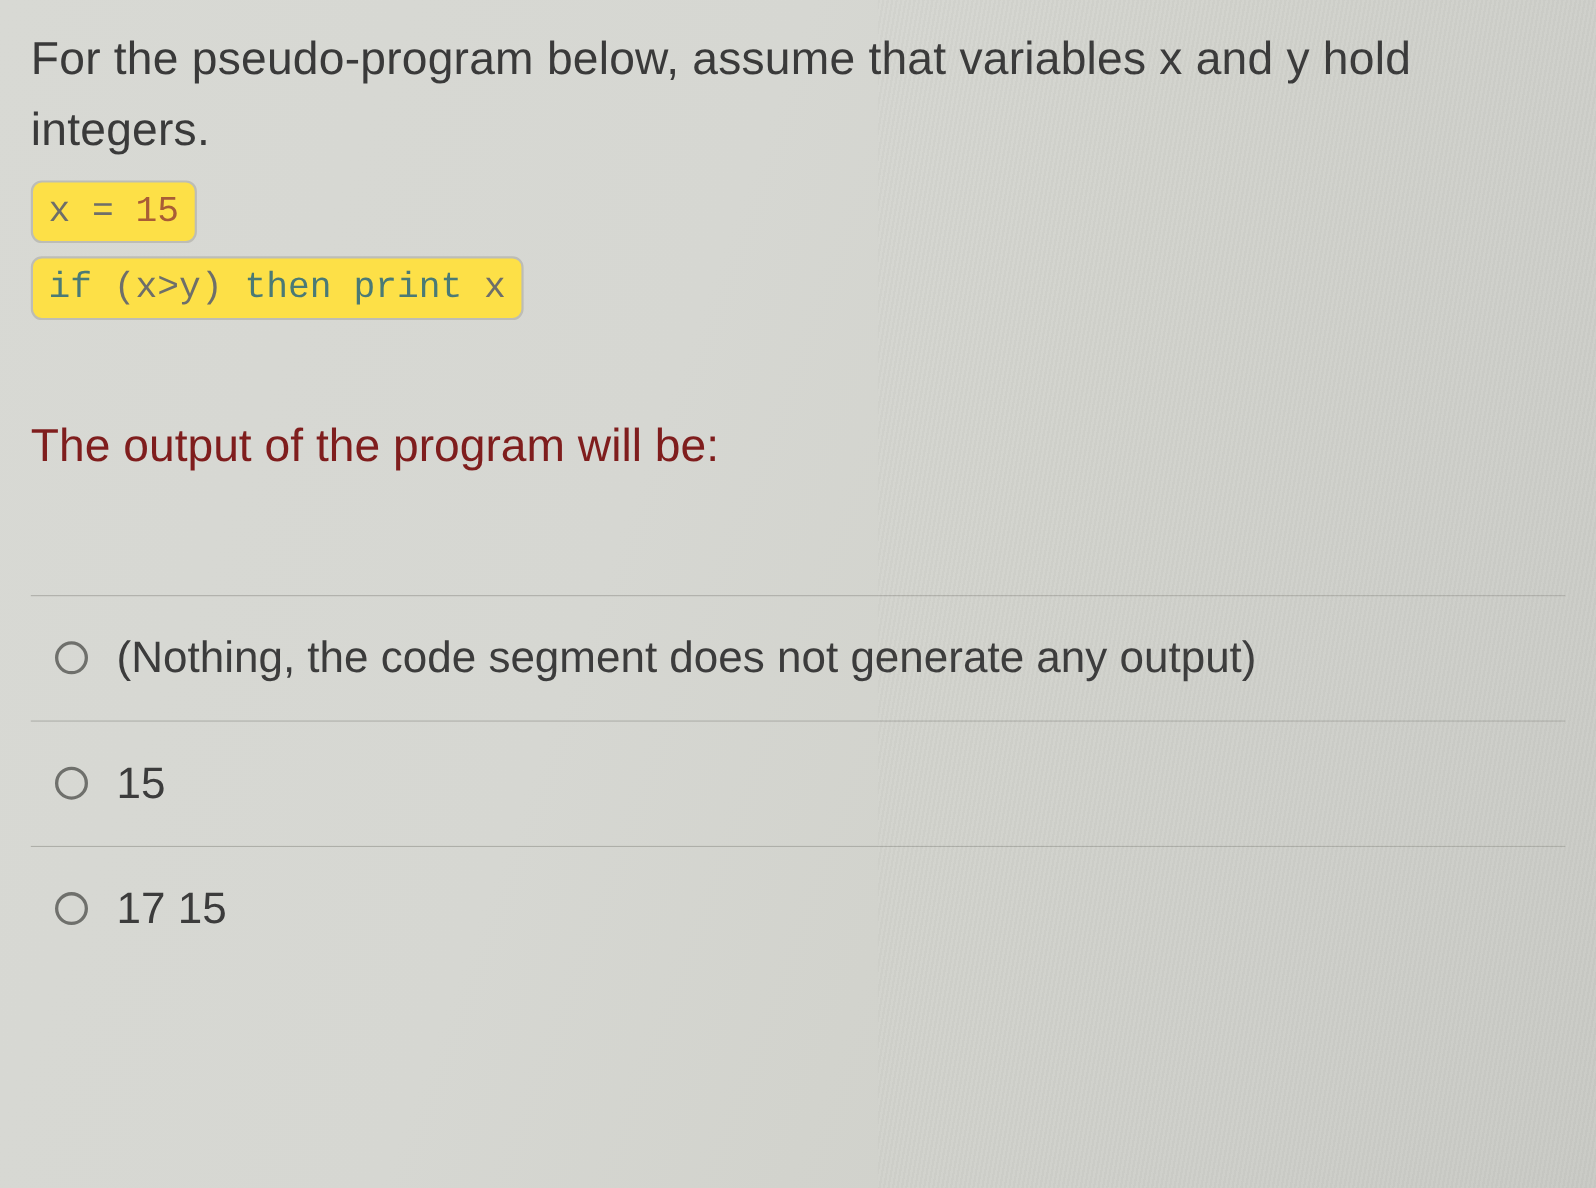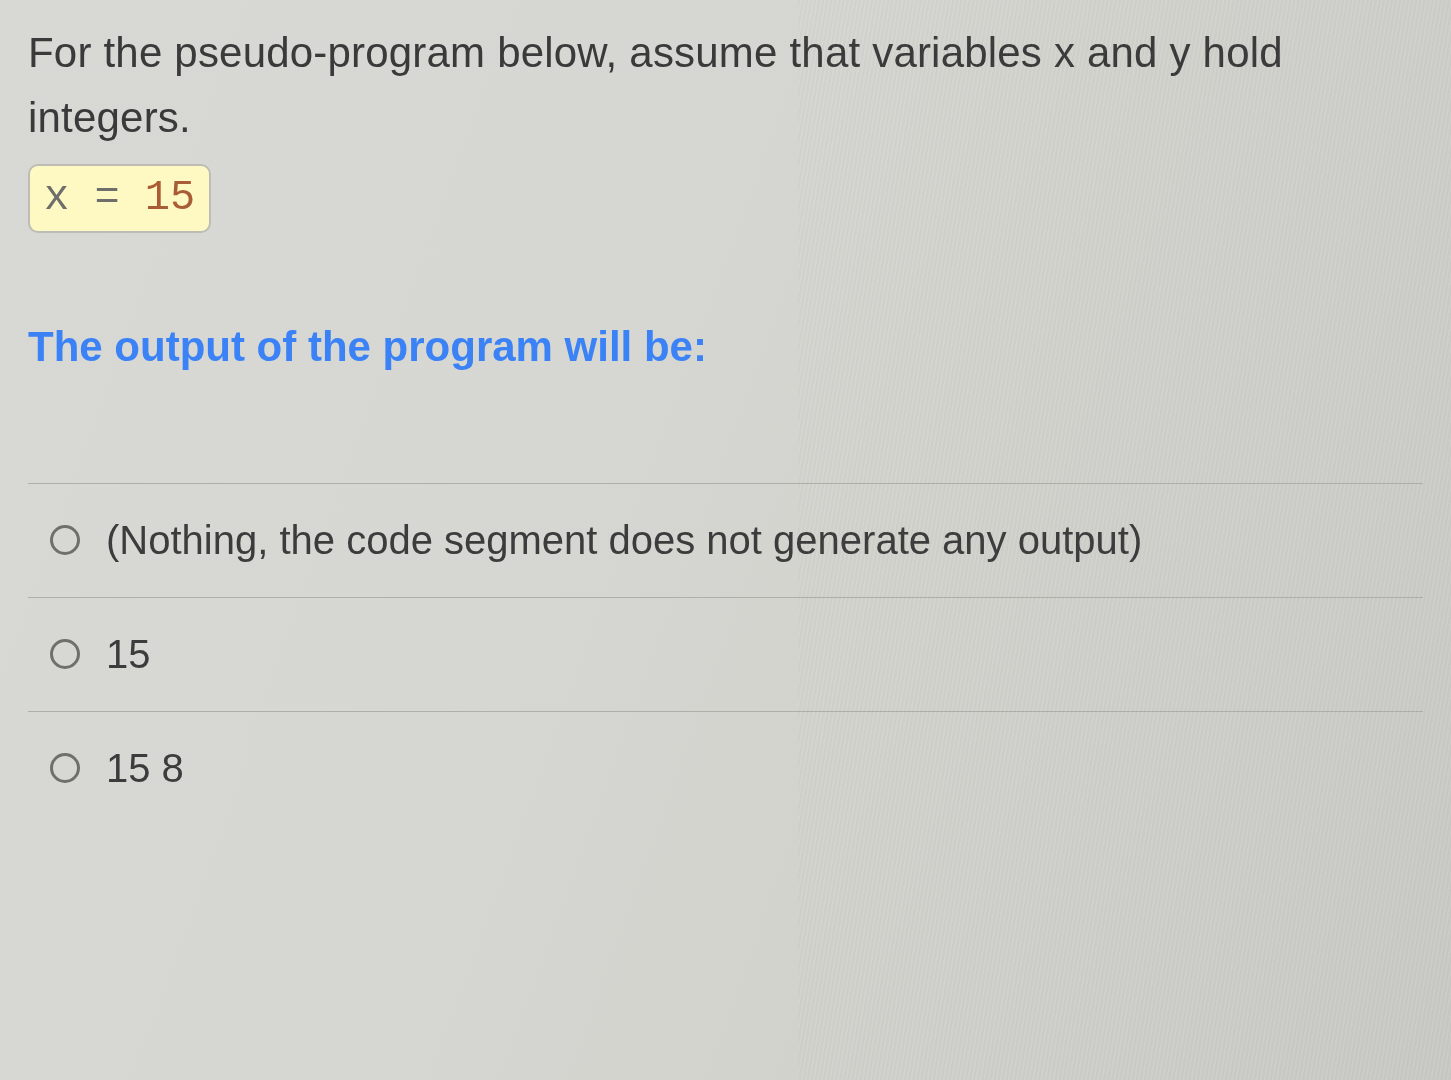--- a/index.html
+++ b/index.html
@@ -28,41 +28,41 @@
     font-weight: 400;
     letter-spacing: 0.2px;
   }
 
   .code-area {
     margin-top: 14px;
   }
 
   .code-chip {
     display: inline-block;
-    background: #fef9c3;
+    background: #fde047;
     border: 2px solid #bdbdb6;
     border-radius: 10px;
     padding: 6px 14px 6px 14px;
     font-family: "Courier New", Courier, monospace;
-    font-size: 42px;
+    font-size: 33px;
     color: #6a6a66;
     margin-bottom: 12px;
     line-height: 1.25;
     white-space: pre;
   }
   .code-chip .op  { color:#6e6f6a; }
   .code-chip .num { color:#a95d36; }
   .code-chip .kw  { color:#4a7a76; }
   .code-row { display:block; }
 
   .prompt-text {
     font-size: 42px;
-    color: #3b82f6;
+    color: #7f1d1d;
     margin-top: 78px;
-    font-weight: 700;
+    font-weight: 400;
   }
 
   .options {
     margin-top: 112px;
   }
   .option-row {
     border-top: 1px solid #aeafa9;
     padding: 34px 0 34px 22px;
     display: flex;
     align-items: center;
@@ -83,30 +83,33 @@
 </style>
 </head>
 <body>
 
 <div class="question-text">For the pseudo-program below, assume that variables x and y hold integers.</div>
 
 <div class="code-area">
   <span class="code-row">
     <span class="code-chip"><span class="op">x</span><span class="op"> = </span><span class="num">15</span></span>
   </span>
+  <span class="code-row">
+    <span class="code-chip"><span class="kw">if</span><span class="op"> (x&gt;y) </span><span class="kw">then print</span><span class="op"> x</span></span>
+  </span>
 </div>
 
 <div class="prompt-text">The output of the program will be:</div>
 
 <div class="options">
   <div class="option-row">
     <span class="radio"></span>
     <span>(Nothing, the code segment does not generate any output)</span>
   </div>
   <div class="option-row">
     <span class="radio"></span>
     <span>15</span>
   </div>
   <div class="option-row">
     <span class="radio"></span>
-    <span>15 8</span>
+    <span>17 15</span>
   </div>
 </div>
 
 </body></html>

